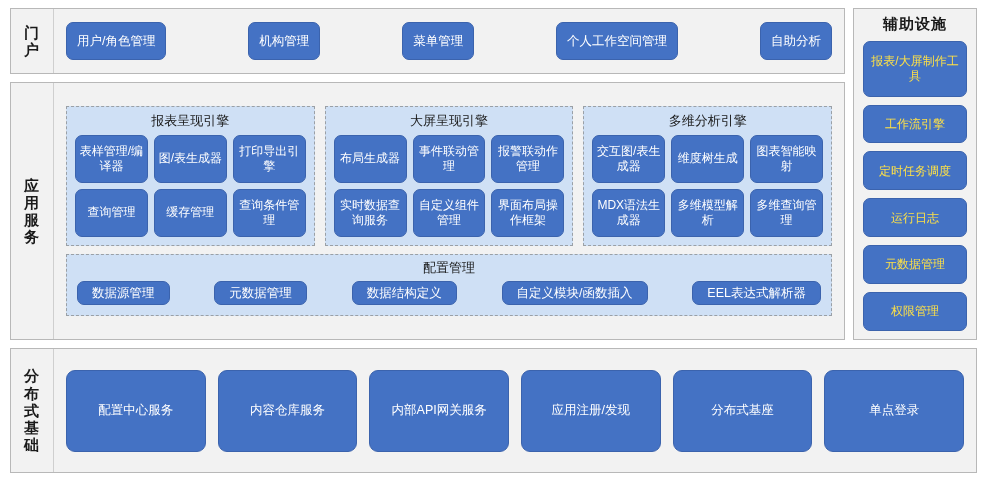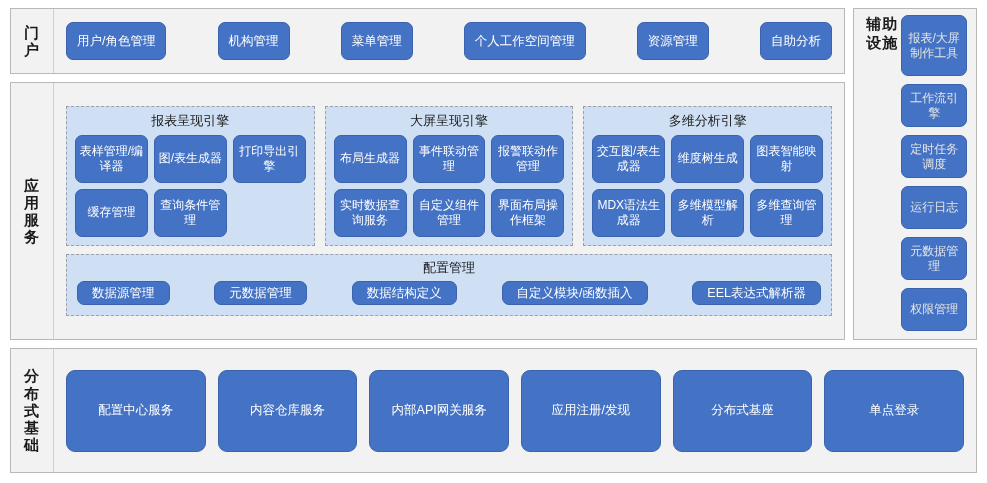--- a/index.html
+++ b/index.html
@@ -172,41 +172,41 @@
   }
 
   
   .aux {
     flex: 0 0 124px;
     border: 1px solid #b8b8b8;
     background: #f2f2f2;
     box-sizing: border-box;
     padding: 6px 9px 8px 9px;
     display: flex;
-    flex-direction: row;
+    flex-direction: column;
   }
   .aux-title {
     text-align: center;
     font-size: 15px;
     font-weight: bold;
     color: #1a1a1a;
     letter-spacing: 1px;
     margin-bottom: 7px;
   }
   .aux-list {
     display: flex;
     flex-direction: column;
     gap: 8px;
     flex: 1 1 auto;
   }
   .aux-item {
     background: #4472c4;
     border: 1px solid #3b63ad;
     border-radius: 7px;
-    color: #e5e5e5;
+    color: #fde047;
     font-size: 12px;
     line-height: 1.2;
     display: flex;
     align-items: center;
     justify-content: center;
     text-align: center;
     flex: 1 1 0;
     min-height: 30px;
     padding: 0 4px;
     box-sizing: border-box;
@@ -254,21 +254,20 @@
       <div class="band portal-band">
         <div class="band-label">
           <span>门</span>
           <span>户</span>
         </div>
         <div class="band-body portal-body">
           <div class="pill">用户/角色管理</div>
           <div class="pill">机构管理</div>
           <div class="pill">菜单管理</div>
           <div class="pill">个人工作空间管理</div>
-          <div class="pill">资源管理</div>
           <div class="pill">自助分析</div>
         </div>
       </div>
 
       <div class="band app-band">
         <div class="band-label">
           <span>应</span>
           <span>用</span>
           <span>服</span>
           <span>务</span>
@@ -276,20 +275,21 @@
         <div class="band-body app-body">
 
           <div class="engines-row">
 
             <div class="panel">
               <div class="panel-title">报表呈现引擎</div>
               <div class="panel-grid">
                 <div class="tile">表样管理/编译器</div>
                 <div class="tile">图/表生成器</div>
                 <div class="tile">打印导出引擎</div>
+                <div class="tile">查询管理</div>
                 <div class="tile">缓存管理</div>
                 <div class="tile">查询条件管理</div>
               </div>
             </div>
 
             <div class="panel">
               <div class="panel-title">大屏呈现引擎</div>
               <div class="panel-grid">
                 <div class="tile">布局生成器</div>
                 <div class="tile">事件联动管理</div>

